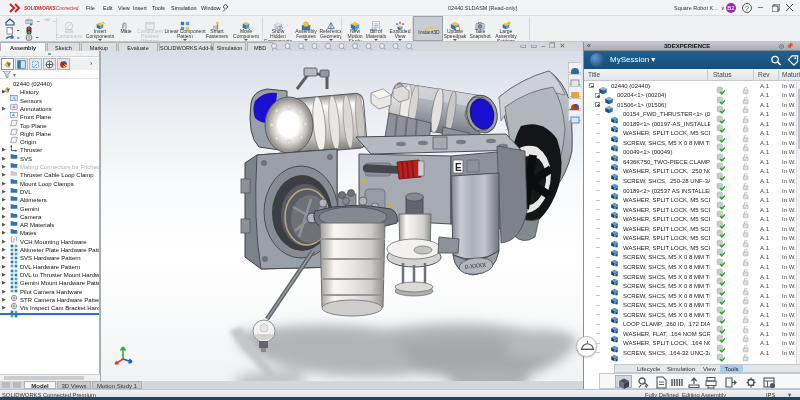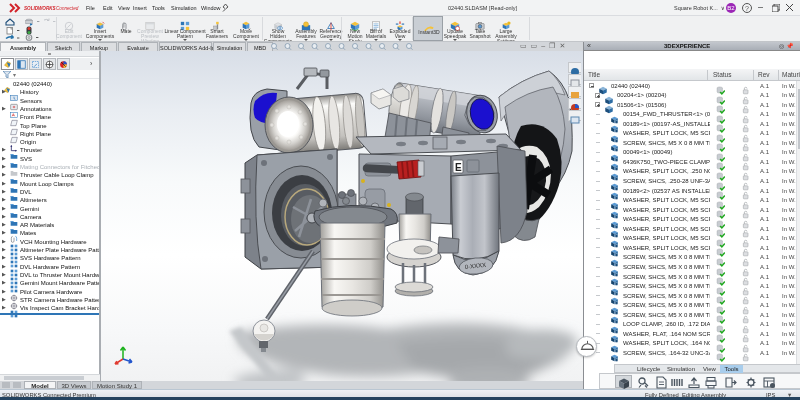--- a/index.html
+++ b/index.html
@@ -793,20 +793,32 @@
     </div>
     <div class="abs" style="left:0;top:262px;width:100px;height:2px;background:#2e75b6;"></div>
 </div>
 
 <div class="abs" style="left:583px;top:42px;width:217px;height:347px;background:#fff;border-left:1px solid #8a8d92;">
  <div class="abs" style="left:0;top:0;width:217px;height:9px;background:linear-gradient(180deg,#c3c7cd,#a9aeb6);border-bottom:1px solid #888;">
    <span class="abs tt" style="left:3px;top:0px;font-size:7px;color:#333;">«</span>
    <span class="abs tt" style="left:80px;top:1px;font-size:6px;font-weight:bold;color:#111;">3DEXPERIENCE</span>
    <span class="abs tt" style="left:195px;top:0px;font-size:6px;color:#333;">◎&nbsp;📌</span>
  </div>
+ <div class="abs" style="left:0;top:9px;width:217px;height:18px;background:linear-gradient(180deg,#1d6092,#174f7c);">
+   <div class="abs" style="left:6px;top:2px;width:14px;height:14px;border-radius:50%;background:radial-gradient(circle at 35% 35%,#5b9bd5,#123c5e);border:1px solid #0d3least;"></div>
+   <span class="abs tt" style="left:26px;top:4px;font-size:8px;color:#fff;">MySession ▾</span>
+   <svg class="abs" style="left:186px;top:4px" width="12" height="11" viewBox="0 0 12 12">
+        <circle cx="5" cy="5" r="3.5" fill="none" stroke="#fff" stroke-width="1.4"></circle>
+        <path d="M8 8 l3 3" stroke="#fff" stroke-width="1.6"></path>
+      </svg>
+   <svg class="abs" style="left:203px;top:4px" width="12" height="11" viewBox="0 0 12 12">
+        <path d="M1 5 L5 1 L11 1 L11 7 L7 11 Z" fill="none" stroke="#fff" stroke-width="1.3"></path>
+        <circle cx="8.5" cy="3.5" r="1" fill="#fff"></circle>
+      </svg>
+ </div>
  <div class="abs" style="left:0;top:27px;width:217px;height:12px;background:linear-gradient(180deg,#f4f5f6,#e2e5e8);border-bottom:1px solid #c5c8cc;">
    <span class="abs tt" style="left:4px;top:2px;font-size:6.5px;color:#444;">Title</span>
    <span class="abs tt" style="left:129px;top:2px;font-size:6.5px;color:#444;">Status</span>
    <span class="abs tt" style="left:174px;top:2px;font-size:6.5px;color:#444;">Rev</span>
    <span class="abs tt" style="left:198px;top:2px;font-size:6.5px;color:#444;">Maturit</span>
    <div class="abs" style="left:123px;top:1px;width:1px;height:10px;background:#c5c8cc;"></div>
    <div class="abs" style="left:169px;top:1px;width:1px;height:10px;background:#c5c8cc;"></div>
    <div class="abs" style="left:194px;top:1px;width:1px;height:10px;background:#c5c8cc;"></div>
  </div>
 <div class="abs" style="left:0;top:39.0px;width:212px;height:9.6px;">

